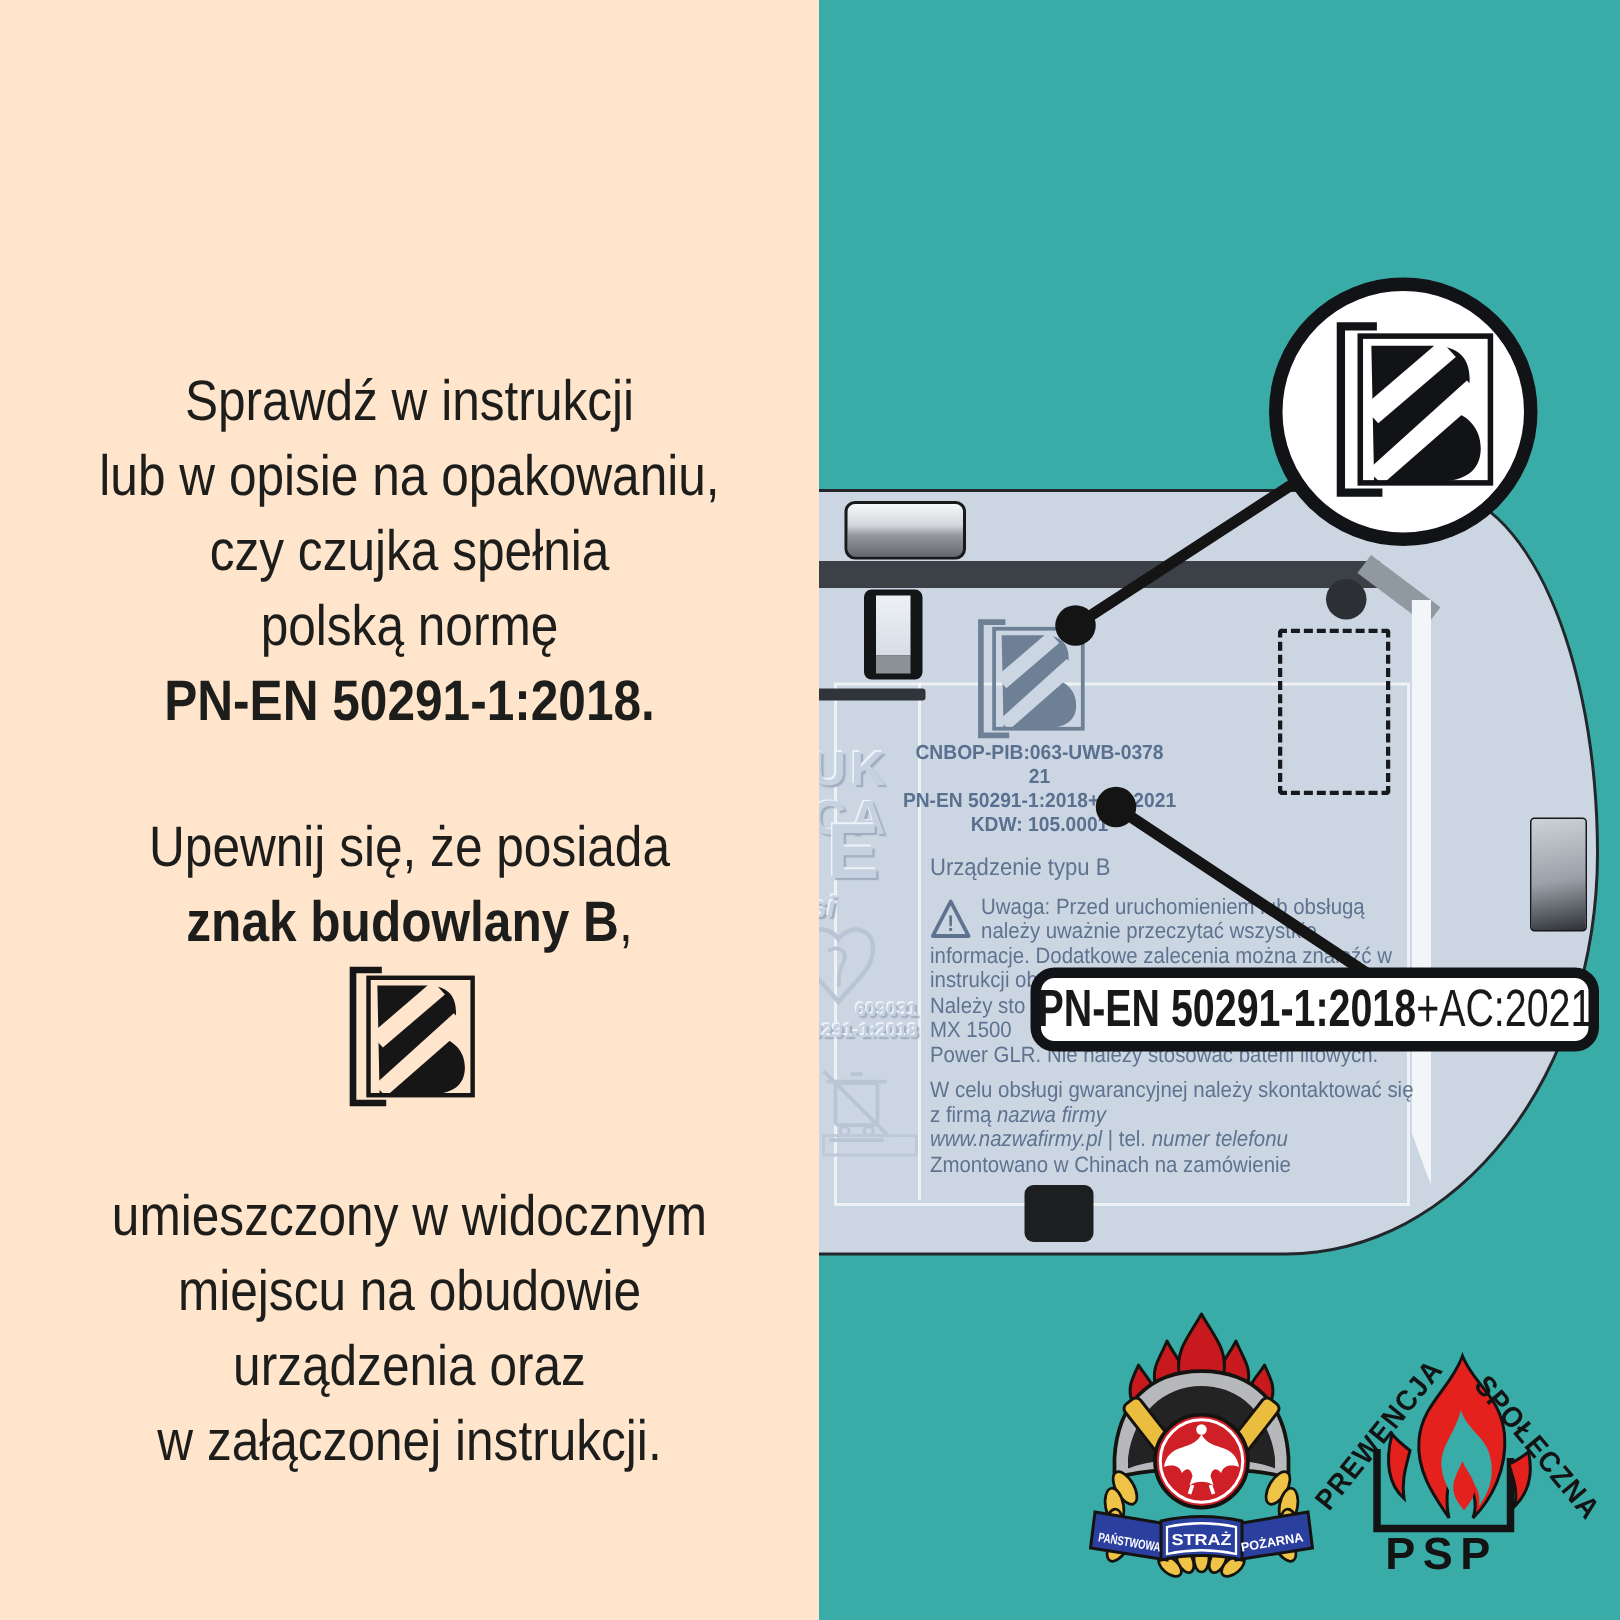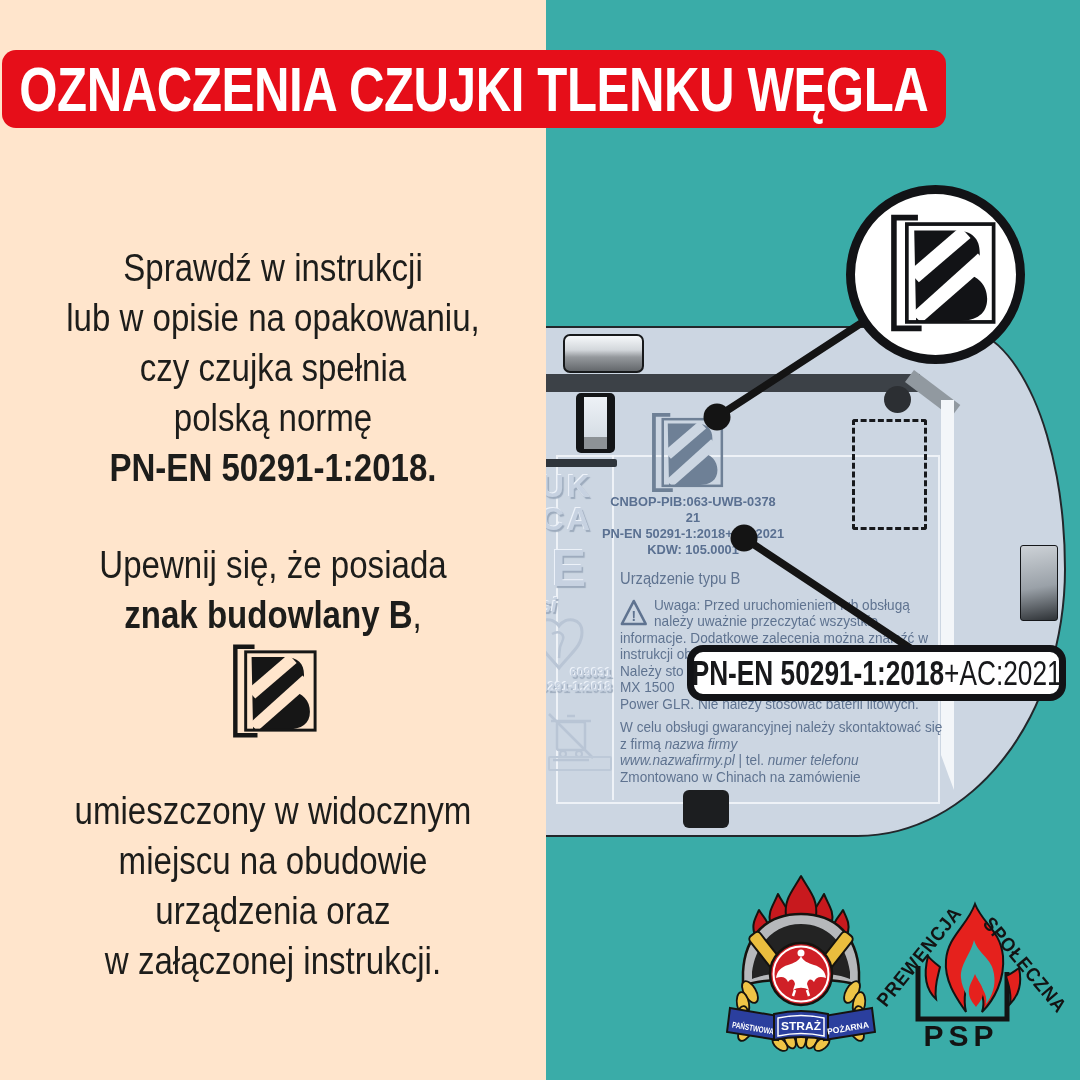--- a/index.html
+++ b/index.html
@@ -103,21 +103,21 @@
     <div class="keyhole"></div>
     <div class="keyhole-inner"></div>
     <div class="keyhole-inner2"></div>
     <div class="clip-tab"></div>
     <div class="label-frame"></div>
     <div class="label-divider"></div>
     <div class="slot-bar"></div>
     <div class="battery-outline"></div>
     <div class="bottom-square"></div>
 
-    <div class="emboss" style="left:541px;top:470px;font-size:32px;line-height:33px;letter-spacing:3px;">
+    <div class="emboss" style="left:541px;top:496px;font-size:32px;line-height:33px;letter-spacing:3px;">
       <div>UK</div>
       <div>CA</div>
     </div>
     <div class="emboss" style="left:504px;top:538px;font-size:52px;letter-spacing:10px;">CE</div>
     <div class="emboss" style="left:528px;top:594px;font-size:20px;font-style:italic;">bsi</div>
     <svg class="emboss-svg" style="left:532px;top:616px;width:54px;height:56px;" viewBox="0 0 54 56">
       <path d="M27,10 C20,0 4,2 4,16 C4,30 14,36 27,52 C40,36 50,30 50,16 C50,2 34,0 27,10 Z" stroke-width="3"></path>
       <path d="M20,18 C27,14 34,18 30,26 C26,33 28,38 27,42" stroke-width="2.5"></path>
     </svg>
     <div class="emboss" style="left:540px;top:666px;width:72px;font-size:12.5px;line-height:14px;text-align:right;">
@@ -196,23 +196,20 @@
     </svg>
   </span>
 
   <div class="copy-block" style="top:786px;z-index:3;">
     <span class="line">umieszczony w widocznym</span>
     <span class="line">miejscu na obudowie</span>
     <span class="line">urządzenia oraz</span>
     <span class="line">w załączonej instrukcji.</span>
   </div>
 
-  <div class="banner">
-    <span>OZNACZENIA CZUJKI TLENKU WĘGLA</span>
-  </div>
 
   <svg class="connectors" viewBox="0 0 1080 1080">
     <line x1="717" y1="417" x2="866" y2="320" stroke="#141414" stroke-width="7.5" stroke-linecap="round"></line>
     <line x1="744" y1="538" x2="913" y2="650" stroke="#141414" stroke-width="7.5" stroke-linecap="round"></line>
     <circle cx="717" cy="417" r="13.5" fill="#141414"></circle>
     <circle cx="744" cy="538" r="13.5" fill="#141414"></circle>
   </svg>
 
   <div class="circle-callout">
     <span class="bmark bmark-circle">

